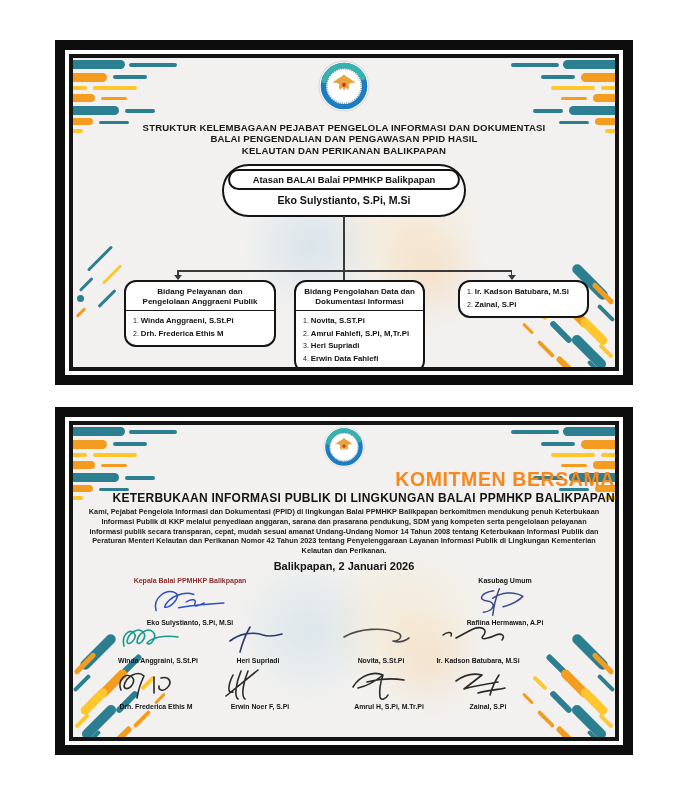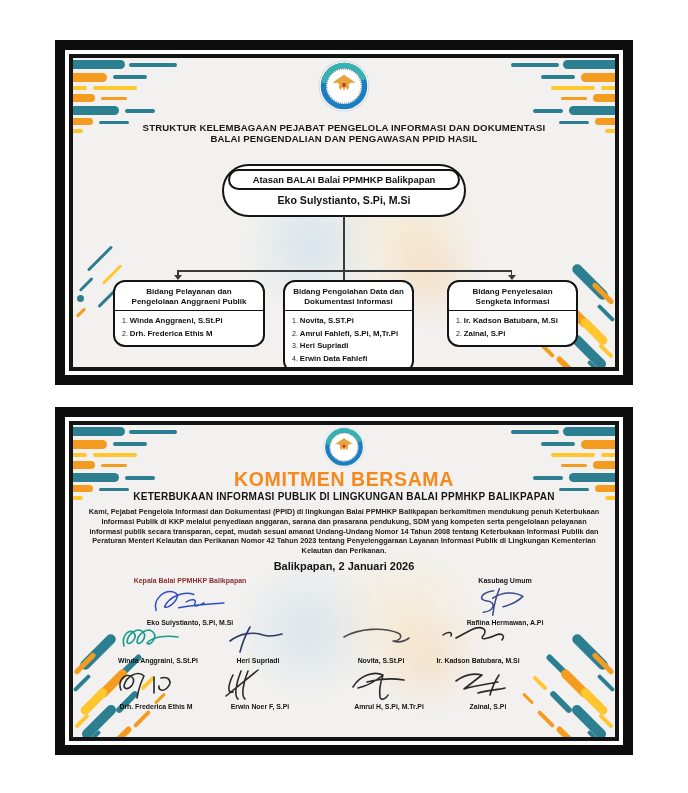--- a/index.html
+++ b/index.html
@@ -30,34 +30,34 @@
   #c2-logo{left:250px;top:1px;width:42px;height:42px;}
   .c1-title{position:absolute;top:64px;left:0;right:0;text-align:center;font-weight:bold;
     font-size:9.6px;line-height:11.4px;letter-spacing:.15px;color:#191919;}
   .c1-topbox{position:absolute;left:149px;top:106px;width:244px;height:53px;background:#fff;
     border:2.5px solid #141414;border-radius:27px;box-sizing:border-box;text-align:center;}
   .c1-topbox .role{margin:3px auto 0;width:228px;border:2px solid #141414;border-radius:12px;
     font-size:9.4px;font-weight:bold;padding:3px 0;color:#111;background:#fff;}
   .c1-topbox .name{font-size:10.6px;font-weight:bold;margin-top:4px;color:#111;}
   .cline{position:absolute;background:#3a3a3a;}
   .arrowhead{position:absolute;width:0;height:0;border-left:4px solid transparent;border-right:4px solid transparent;border-top:5px solid #3a3a3a;}
-  .branch{position:absolute;top:222px;background:#fff;border:2px solid #141414;border-radius:12px;box-sizing:border-box;}
+  .branch{position:absolute;top:222px;background:#fff;border:2px solid #141414;border-radius:12px;box-sizing:border-box;margin-left:11px;}
   #b1{left:40px;width:152px;}
   #b2{left:210px;width:131px;}
   #b3{left:374px;width:131px;}
   .branch .bh{font-size:8px;font-weight:bold;text-align:center;padding:5px 2px 4px;line-height:9.6px;
     border-bottom:1.6px solid #141414;color:#111;}
   .branch ol{list-style:none;margin:4px 0 5px;padding:0 3px 0 7px;counter-reset:m;}
   .branch li{font-size:7.8px;font-weight:bold;line-height:12.6px;counter-increment:m;color:#111;white-space:nowrap;}
   .branch li::before{content:counter(m) ". ";font-weight:400;font-size:7px;color:#222;}
 
   
-  .c2-title{position:absolute;top:43px;left:0;right:0;text-align:center;font-size:19.5px;font-weight:bold;
+  .c2-title{position:absolute;top:43px;left:0;right:0;text-align:right;font-size:19.5px;font-weight:bold;
     color:var(--title_orange);letter-spacing:.6px;}
-  .c2-sub{position:absolute;top:66px;left:0;right:0;text-align:center;font-size:10px;font-weight:bold;
+  .c2-sub{position:absolute;top:66px;left:0;right:0;text-align:right;font-size:12px;font-weight:bold;
     letter-spacing:.25px;color:#141414;}
   .c2-body{position:absolute;top:82px;left:12px;right:12px;text-align:center;font-size:7.3px;font-weight:bold;
     line-height:9.8px;color:#1d1d1d;}
   .c2-date{position:absolute;top:135px;left:0;right:0;text-align:center;font-size:11px;font-weight:bold;color:#141414;}
   .sig{position:absolute;transform:translateX(-50%);text-align:center;width:140px;}
   .sig .st{font-size:7px;font-weight:bold;color:#141414;line-height:9px;}
   .sig .st.maroon{color:var(--maroon);}
   .sig .sn{font-size:6.9px;font-weight:bold;color:#141414;line-height:8px;}
   .sig svg{display:block;margin:1px auto 1px;}
   path.ink{fill:none;stroke-width:1.6;stroke-linecap:round;stroke-linejoin:round;}
@@ -141,20 +141,21 @@
         <circle cx="24" cy="24" r="13.8" fill="#fff"></circle>
         <circle cx="24" cy="24" r="16" fill="none" stroke="#5b7f9e" stroke-width="1.6" stroke-dasharray="0.8 1.2" opacity=".8"></circle>
         <path d="M24 13c-1.5 3-7 4.2-10.5 8.5 2.8-1 5-.6 6.3 1-.8 1.8-.5 3.6 1 5.2.8-1.8 1.8-2.8 3.2-2.8s2.4 1 3.2 2.8c1.5-1.6 1.8-3.4 1-5.2 1.3-1.6 3.5-2 6.3-1C31 17.2 25.5 16 24 13z" fill="#e6a33e"></path>
         <path d="M24 21l2 2.2-2 5.3-2-5.3z" fill="#e6a33e"></path>
         <rect x="22.6" y="21.3" width="2.8" height="3.4" rx=".6" fill="#cc2b2b"></rect>
       </svg>
 
       <div class="c1-title">
         <div>STRUKTUR KELEMBAGAAN PEJABAT PENGELOLA INFORMASI DAN DOKUMENTASI</div>
         <div>BALAI PENGENDALIAN DAN PENGAWASAN PPID HASIL</div>
+        <div>KELAUTAN DAN PERIKANAN BALIKPAPAN</div>
       </div>
 
       <div class="c1-topbox">
         <div class="role">Atasan BALAI Balai PPMHKP Balikpapan</div>
         <div class="name">Eko Sulystianto, S.Pi, M.Si</div>
       </div>
 
       <div class="cline" style="left:270px;top:158px;width:1.6px;height:54px;"></div>
       <div class="cline" style="left:104px;top:212px;width:335px;height:1.6px;"></div>
       <div class="cline" style="left:104px;top:212px;width:1.6px;height:6px;"></div>
@@ -181,24 +182,20 @@
         </div>
         <ol>
           <li>Novita, S.ST.Pi</li>
           <li>Amrul Fahlefi, S.Pi, M,Tr.Pi</li>
           <li>Heri Supriadi</li>
           <li>Erwin Data Fahlefi</li>
         </ol>
       </div>
 
       <div class="branch" id="b3">
-        <div class="bh">
-          <div>Bidang Penyelesaian</div>
-          <div>Sengketa Informasi</div>
-        </div>
         <ol>
           <li>Ir. Kadson Batubara, M.Si</li>
           <li>Zainal, S.Pi</li>
         </ol>
       </div>
 
     </div>
   </div>
 </div>
 

